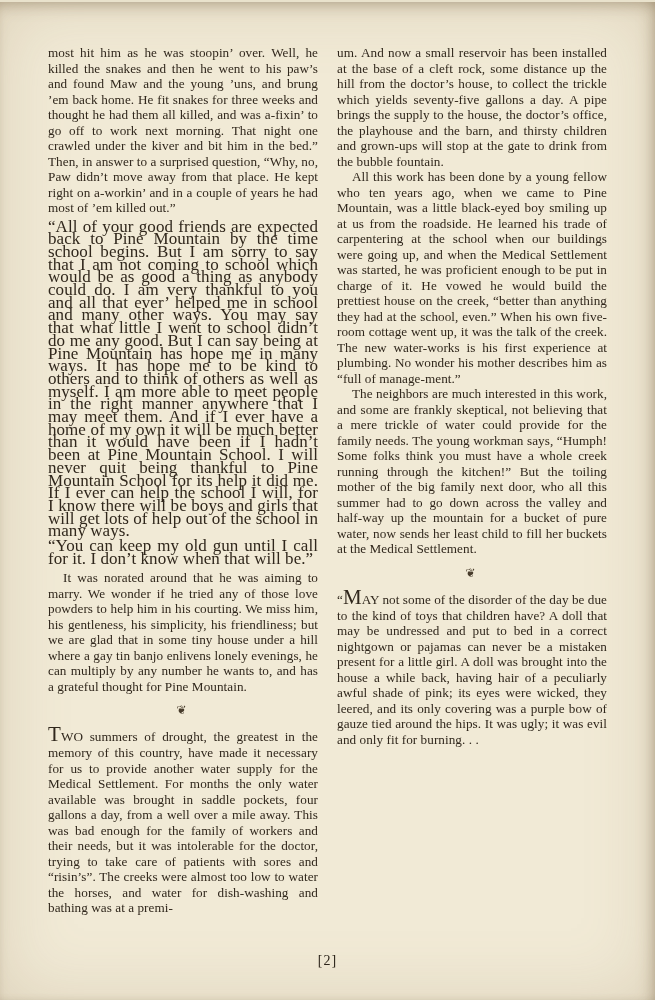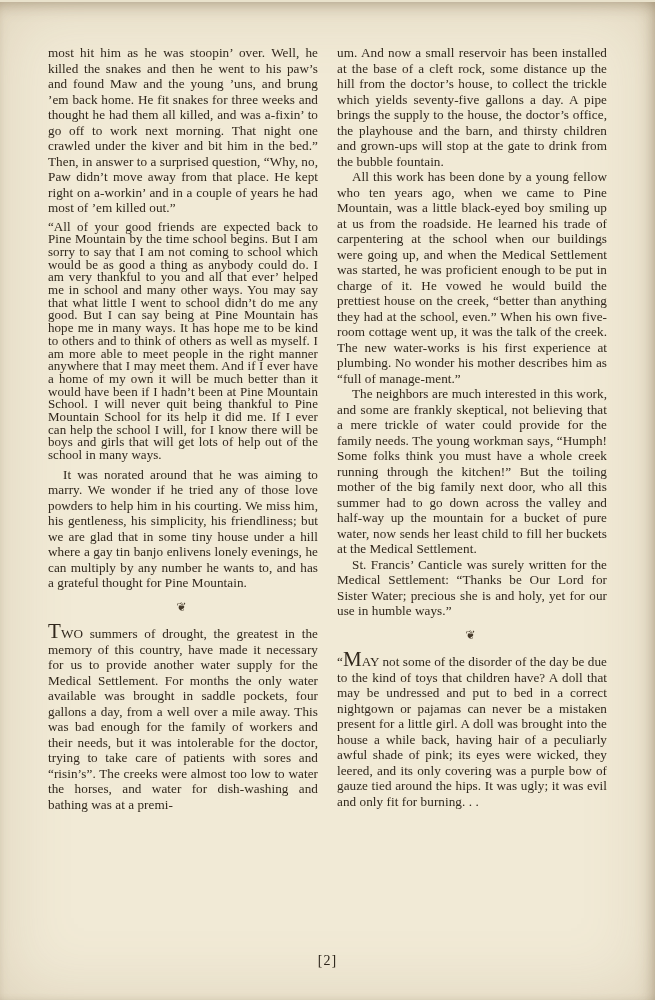--- a/index.html
+++ b/index.html
@@ -32,21 +32,21 @@
     flex: 0 0 270px;
     width: 270px;
     font-size: 13.2px;
     line-height: 15.5px;
     text-align: justify;
     letter-spacing: 0.05px;
   }
   .col p { margin: 0; }
   p.indent { text-indent: 15px; }
   .letter {
-    font-size: 13px;
+    font-size: 17px;
     line-height: 12.7px;
     margin: 5px 0 5px 0;
   }
   .letter p + p { margin-top: 2px; }
   .divider {
     text-align: center;
     font-size: 12px;
     line-height: 14px;
     margin: 9px 0 7px 0;
     color: #473b2b;
@@ -71,31 +71,31 @@
 </head>
 <body>
 
 <div class="page">
   <div class="columns">
 
     <div class="col">
       <p>most hit him as he was stoopin’ over. Well, he killed the snakes and then he went to his paw’s and found Maw and the young ’uns, and brung ’em back home. He fit snakes for three weeks and thought he had them all killed, and was a-fixin’ to go off to work next morning. That night one crawled under the kiver and bit him in the bed.” Then, in answer to a surprised question, “Why, no, Paw didn’t move away from that place. He kept right on a-workin’ and in a couple of years he had most of ’em killed out.”</p>
       <div class="letter">
         <p>“All of your good friends are expected back to Pine Mountain by the time school begins. But I am sorry to say that I am not coming to school which would be as good a thing as anybody could do. I am very thankful to you and all that ever’ helped me in school and many other ways. You may say that what little I went to school didn’t do me any good. But I can say being at Pine Mountain has hope me in many ways. It has hope me to be kind to others and to think of others as well as myself. I am more able to meet people in the right manner anywhere that I may meet them. And if I ever have a home of my own it will be much better than it would have been if I hadn’t been at Pine Mountain School. I will never quit being thankful to Pine Mountain School for its help it did me. If I ever can help the school I will, for I know there will be boys and girls that will get lots of help out of the school in many ways.</p>
+        <p>“You can keep my old gun until I call for it. I don’t know when that will be.”</p>
       </div>
       <p class="indent">It was norated around that he was aiming to marry. We wonder if he tried any of those love powders to help him in his courting. We miss him, his gentleness, his simplicity, his friendliness; but we are glad that in some tiny house under a hill where a gay tin banjo enlivens lonely evenings, he can multiply by any number he wants to, and has a grateful thought for Pine Mountain.</p>
       <div class="divider">❦</div>
       <p><span class="initial">T</span><span>WO</span><span> summers of drought, the greatest in the memory of this country, have made it necessary for us to provide another water supply for the Medical Settlement. For months the only water available was brought in saddle pockets, four gallons a day, from a well over a mile away. This was bad enough for the family of workers and their needs, but it was intolerable for the doctor, trying to take care of patients with sores and “risin’s”. The creeks were almost too low to water the horses, and water for dish-washing and bathing was at a premi-</span></p>
     </div>
 
     <div class="col">
       <p>um. And now a small reservoir has been installed at the base of a cleft rock, some distance up the hill from the doctor’s house, to collect the trickle which yields seventy-five gallons a day. A pipe brings the supply to the house, the doctor’s office, the playhouse and the barn, and thirsty children and grown-ups will stop at the gate to drink from the bubble fountain.</p>
       <p class="indent">All this work has been done by a young fellow who ten years ago, when we came to Pine Mountain, was a little black-eyed boy smiling up at us from the roadside. He learned his trade of carpentering at the school when our buildings were going up, and when the Medical Settlement was started, he was proficient enough to be put in charge of it. He vowed he would build the prettiest house on the creek, “better than anything they had at the school, even.” When his own five-room cottage went up, it was the talk of the creek. The new water-works is his first experience at plumbing. No wonder his mother describes him as “full of manage-ment.”</p>
       <p class="indent">The neighbors are much interested in this work, and some are frankly skeptical, not believing that a mere trickle of water could provide for the family needs. The young workman says, “Humph! Some folks think you must have a whole creek running through the kitchen!” But the toiling mother of the big family next door, who all this summer had to go down across the valley and half-way up the mountain for a bucket of pure water, now sends her least child to fill her buckets at the Medical Settlement.</p>
-      <p class="indent">St. Francis’ Canticle was surely written for the Medical Settlement: “Thanks be Our Lord for Sister Water; precious she is and holy, yet for our use in humble ways.”</p>
       <div class="divider">❦</div>
       <p><span>“</span><span class="initial">M</span><span>AY</span><span> not some of the disorder of the day be due to the kind of toys that children have? A doll that may be undressed and put to bed in a correct nightgown or pajamas can never be a mistaken present for a little girl. A doll was brought into the house a while back, having hair of a peculiarly awful shade of pink; its eyes were wicked, they leered, and its only covering was a purple bow of gauze tied around the hips. It was ugly; it was evil and only fit for burning. . .</span></p>
     </div>
 
   </div>
 
   <div class="pageno">[2]</div>
 </div>
 
 </body></html>

